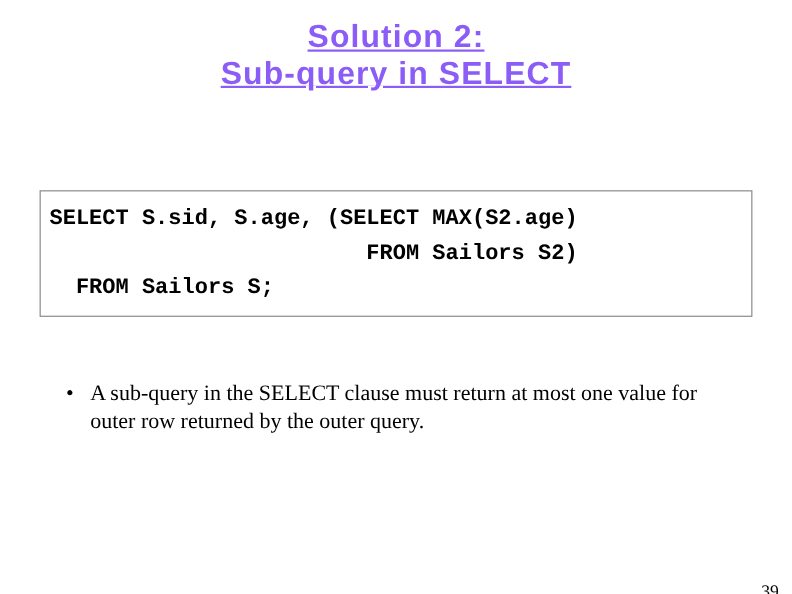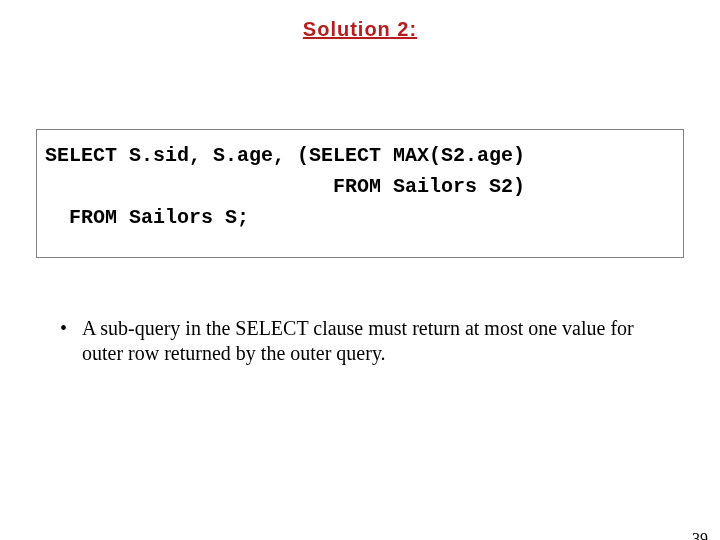--- a/index.html
+++ b/index.html
@@ -1,30 +1,31 @@
 <!DOCTYPE html>
 <html><head>
 <meta charset="utf-8">
 <style>
   html,body{margin:0;padding:0;width:720px;height:540px;background:#fff;font-family:"Comic Sans MS","Comic Sans",cursive;color:#000;}
   .slide{width:720px;height:540px;position:relative;box-sizing:border-box;}
-  .title{color:#b91c1c;font-family:Tahoma,Verdana,sans-serif;font-weight:bold;font-size:20px;text-align:center;text-decoration:underline;letter-spacing:1px;margin-top:18px;line-height:1.15;}
-  .codebox{margin:88px 36px 0 36px;border:1px solid #808080;padding:10px 8px 24px 8px;font-family:"Courier New",monospace;font-weight:bold;font-size:20px;white-space:pre;line-height:1.55;}
+  .title{color:#8b5cf6;font-family:Tahoma,Verdana,sans-serif;font-weight:bold;font-size:29px;text-align:center;text-decoration:underline;letter-spacing:1px;margin-top:18px;line-height:1.15;}
+  .codebox{margin:88px 36px 0 36px;border:1px solid #808080;padding:10px 8px 10px 8px;font-family:"Courier New",monospace;font-weight:bold;font-size:20px;white-space:pre;line-height:1.55;}
   .bullet{margin:58px 60px 0 60px;font-size:20px;line-height:1.25;font-family:"Comic Sans MS","Comic Sans",cursive;}
   .bullet-row{display:flex;}
   .bullet-dot{width:22px;flex:none;}
   .pagenum{position:absolute;right:12px;bottom:10px;font-family:"Comic Sans MS","Comic Sans",cursive;font-size:16px;}
 </style>
 </head>
 <body>
 
 <div class="slide">
 
   <div class="title">
     <span>Solution 2:</span><br>
+    <span>Sub-query in SELECT</span>
   </div>
 
   <div class="codebox"><span>SELECT S.sid, S.age, (SELECT MAX(S2.age)</span>
 <span>                        FROM Sailors S2)</span>
 <span>  FROM Sailors S;</span></div>
 
   <div class="bullet">
     <div class="bullet-row">
       <div class="bullet-dot">•</div>
       <div>A sub-query in the SELECT clause must return at most one value for outer row returned by the outer query.</div>

